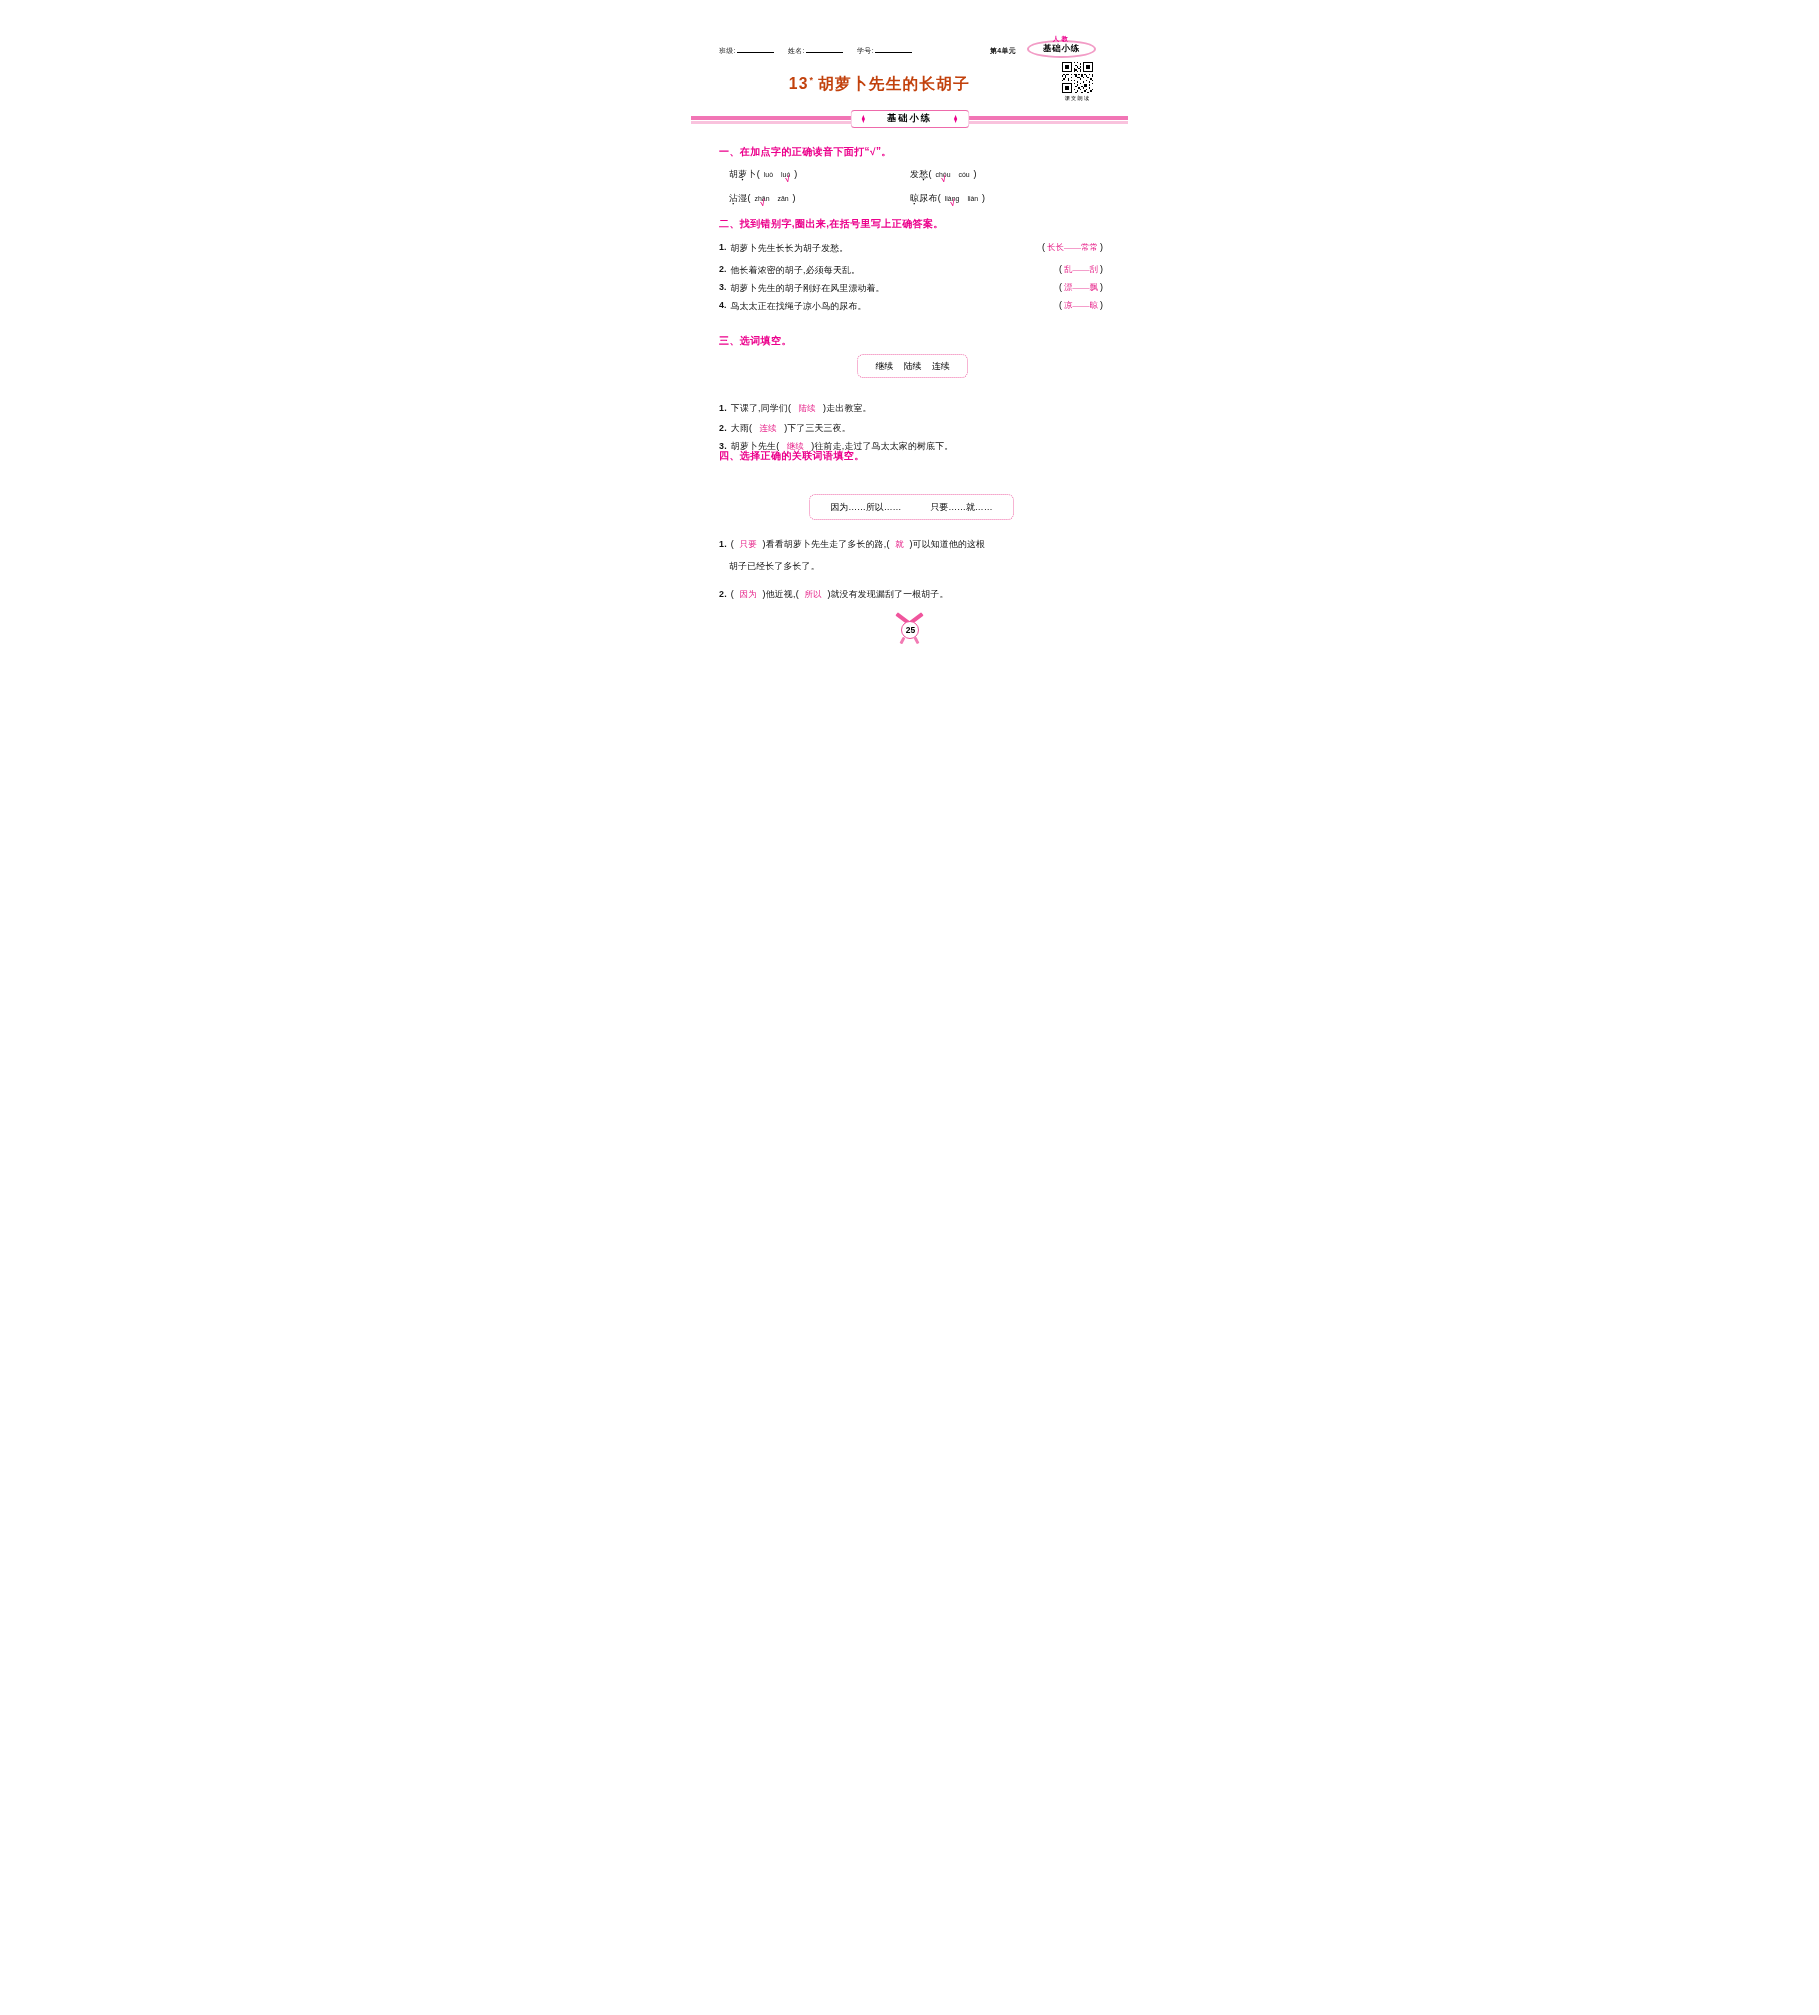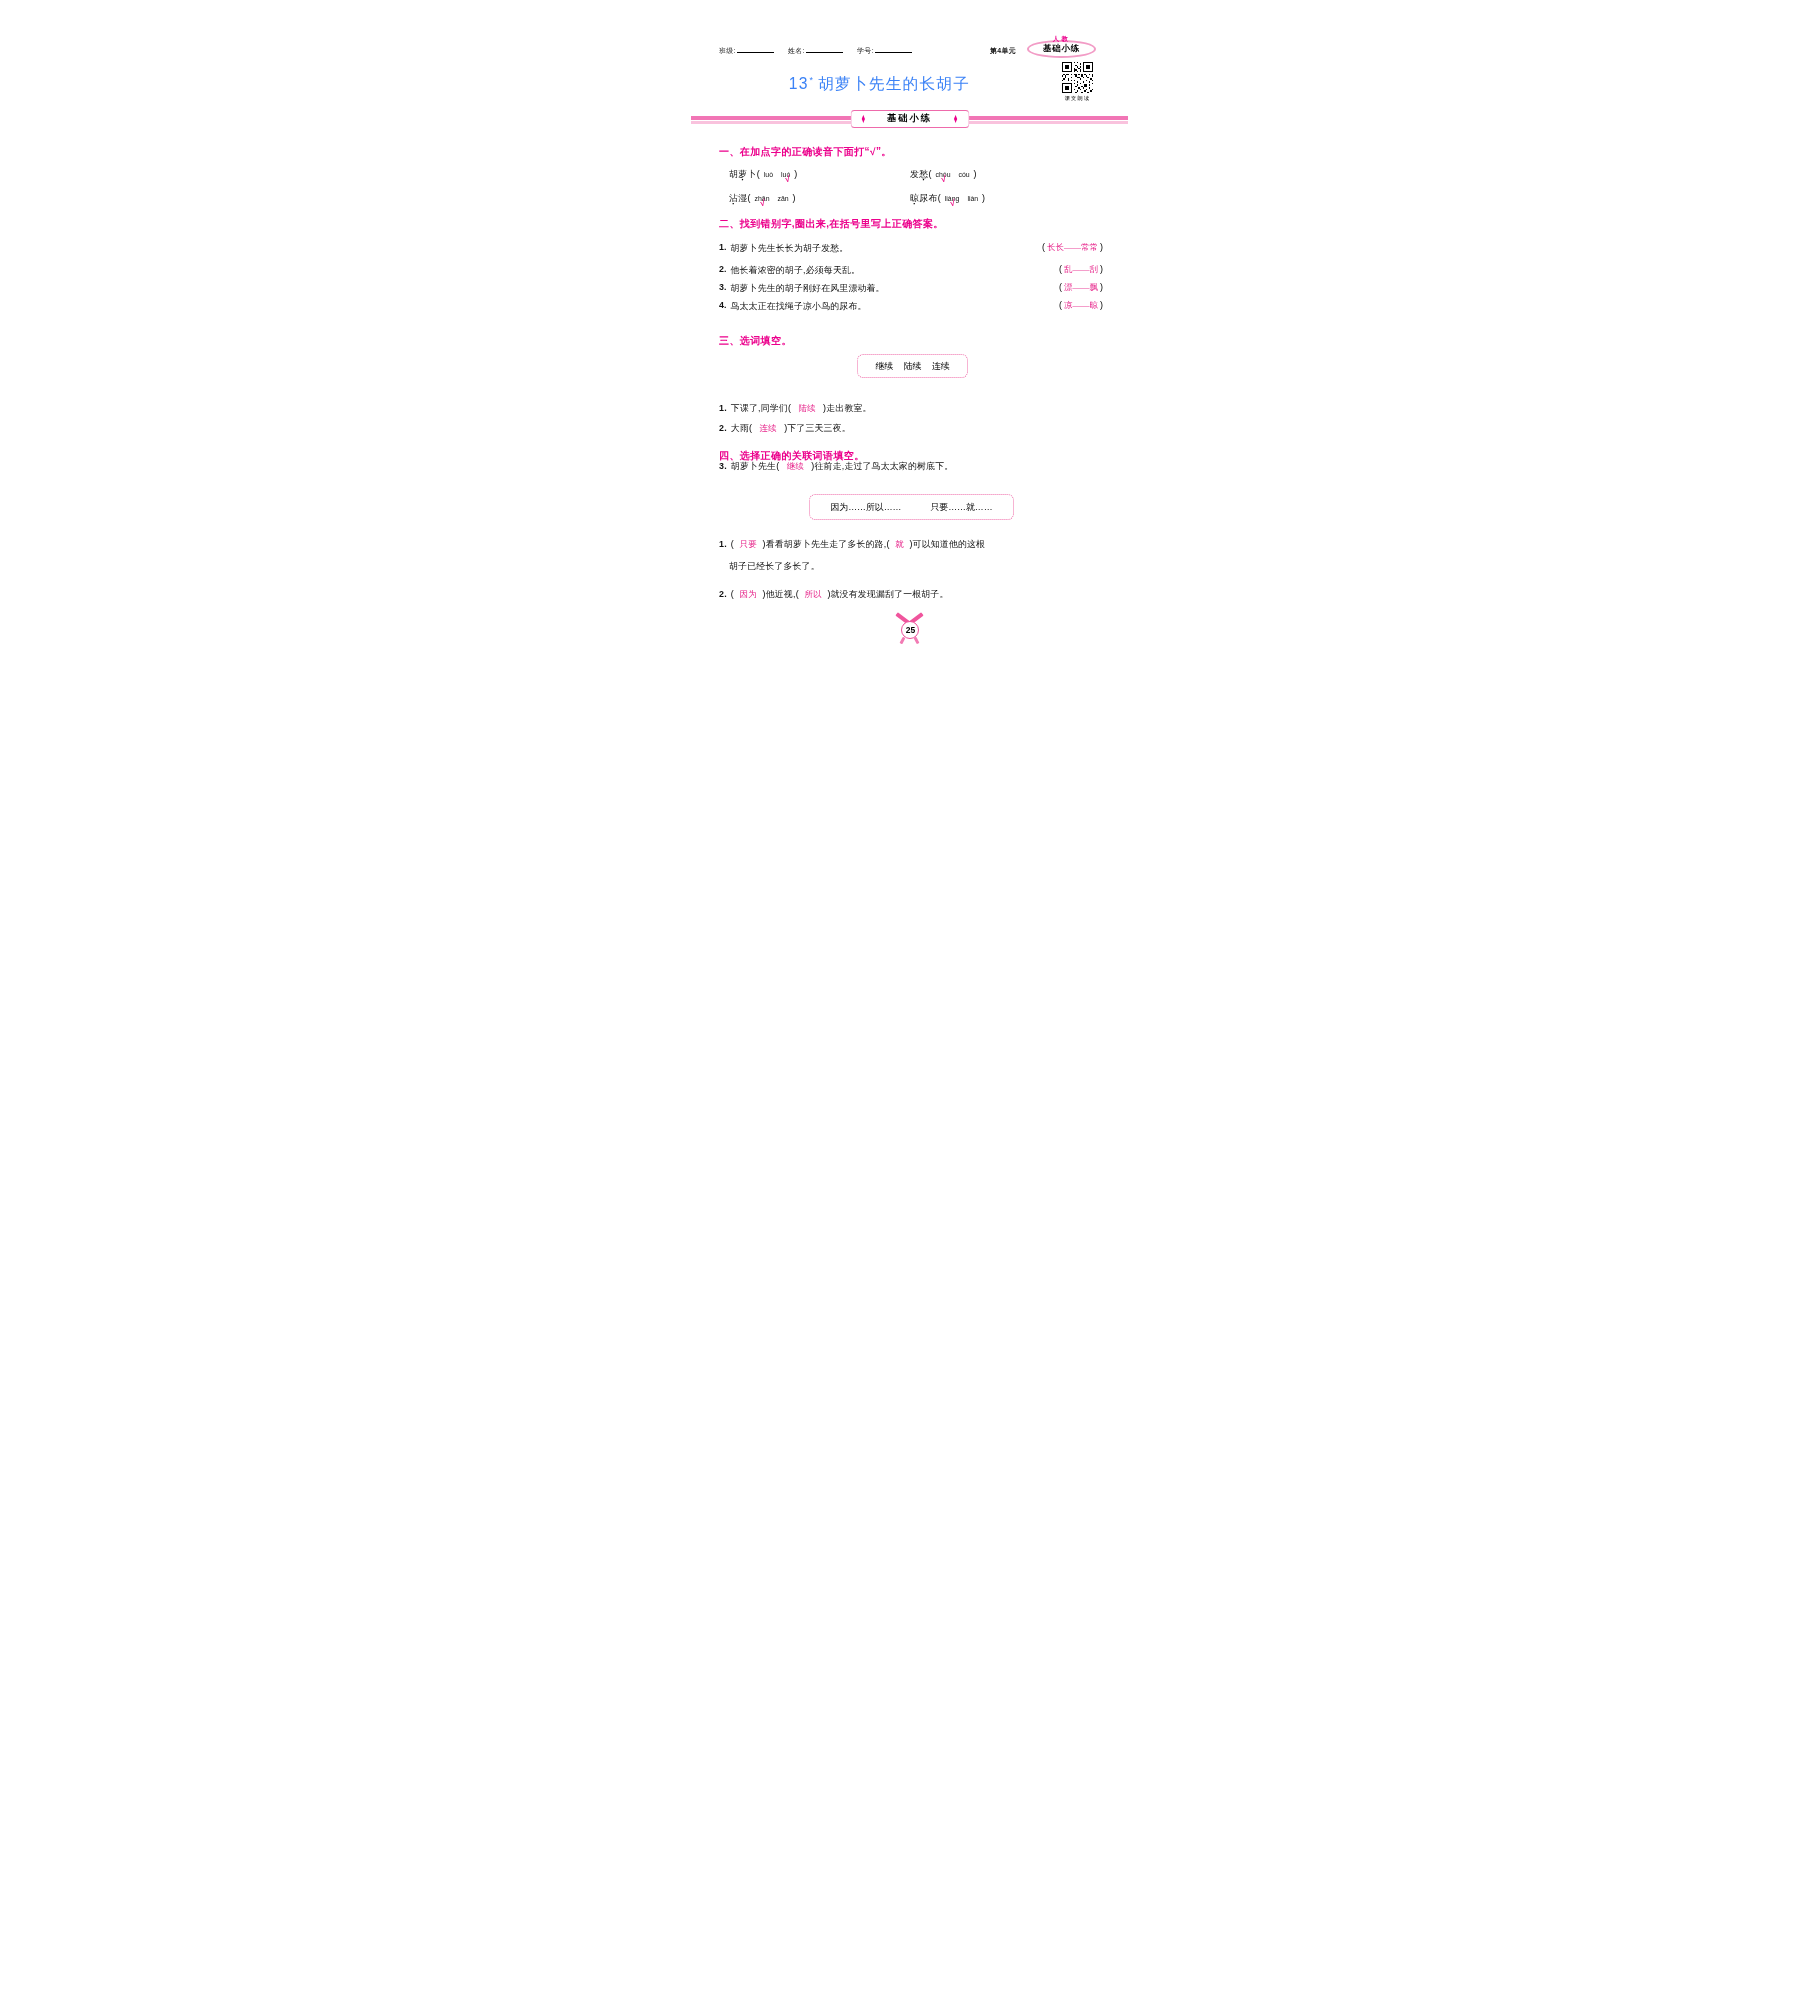--- a/index.html
+++ b/index.html
@@ -12,21 +12,21 @@
   .unit{position:absolute;top:33px;left:308px;font-size:6.9px;font-weight:bold;letter-spacing:0.4px;}
   .badge{position:absolute;top:27px;left:345px;width:69px;height:17.7px;border:2px solid #f29cc6;border-radius:50%;background:#fff;box-sizing:border-box;text-align:center;}
   .badge-main{font-size:8.5px;font-weight:bold;letter-spacing:0.8px;line-height:13.7px;color:#000;}
   .badge-top{position:absolute;top:-7.3px;left:0;right:0;text-align:center;font-size:6.4px;font-weight:bold;color:#ec008c;letter-spacing:2.4px;}
 
   
   .qrwrap{position:absolute;top:49px;left:380px;width:31px;text-align:center;}
   .qrcap{margin-top:1.2px;font-size:5.2px;letter-spacing:1.2px;font-family:"Liberation Serif",serif;color:#000;}
 
   
-  .title{position:absolute;top:61px;left:0;width:395px;text-align:center;font-size:15.7px;font-weight:normal;letter-spacing:1.2px;color:#3b82f6;white-space:nowrap;}
+  .title{position:absolute;top:61px;left:0;width:395px;text-align:center;font-size:15.7px;font-weight:bold;letter-spacing:1.2px;color:#c2410c;white-space:nowrap;}
   .title .star{font-size:8.9px;vertical-align:5.6px;margin:0 4px 0 0.8px;}
 
   
   .banner{position:absolute;top:97px;left:0;width:455px;height:20px;}
   .stripe1{position:absolute;left:8.5px;right:8.9px;top:6.4px;height:3.6px;background:#f175b5;}
   .stripe2{position:absolute;left:8.5px;right:8.9px;top:11.3px;height:2.8px;background:#f9c2dd;}
   .bbox{position:absolute;left:50%;transform:translateX(-50%);top:0;width:119px;height:17.7px;background:#fff;z-index:1;
         border:0.8px solid #f3a8cf;border-top:1.6px solid #ee6aab;border-bottom:1.6px solid #ee6aab;border-radius:4px;
         display:flex;align-items:center;justify-content:space-between;padding:0 10.5px;box-sizing:border-box;}
   .bdiamond{color:#ec008c;font-size:7.3px;transform:scaleY(1.9);}
@@ -236,21 +236,21 @@
     <span>陆续</span>
     <span>连续</span>
   </div>
 
   <div class="s3item" style="top:389px">
     <span class="num">1.</span><span>下课了,同学们</span><span class="paren">(</span><span class="fill">陆续</span><span class="paren">)</span><span>走出教室。</span>
   </div>
   <div class="s3item" style="top:409px">
     <span class="num">2.</span><span>大雨</span><span class="paren">(</span><span class="fill">连续</span><span class="paren">)</span><span>下了三天三夜。</span>
   </div>
-  <div class="s3item" style="top:447px">
+  <div class="s3item" style="top:427px">
     <span class="num">3.</span><span>胡萝卜先生</span><span class="paren">(</span><span class="fill">继续</span><span class="paren">)</span><span>往前走,走过了鸟太太家的树底下。</span>
   </div>
 
   <div class="shead" style="top:436px">四、选择正确的关联词语填空。</div>
 
   <div class="wordbox wb4">
     <span>因为……所以……</span>
     <span>只要……就……</span>
   </div>
 

